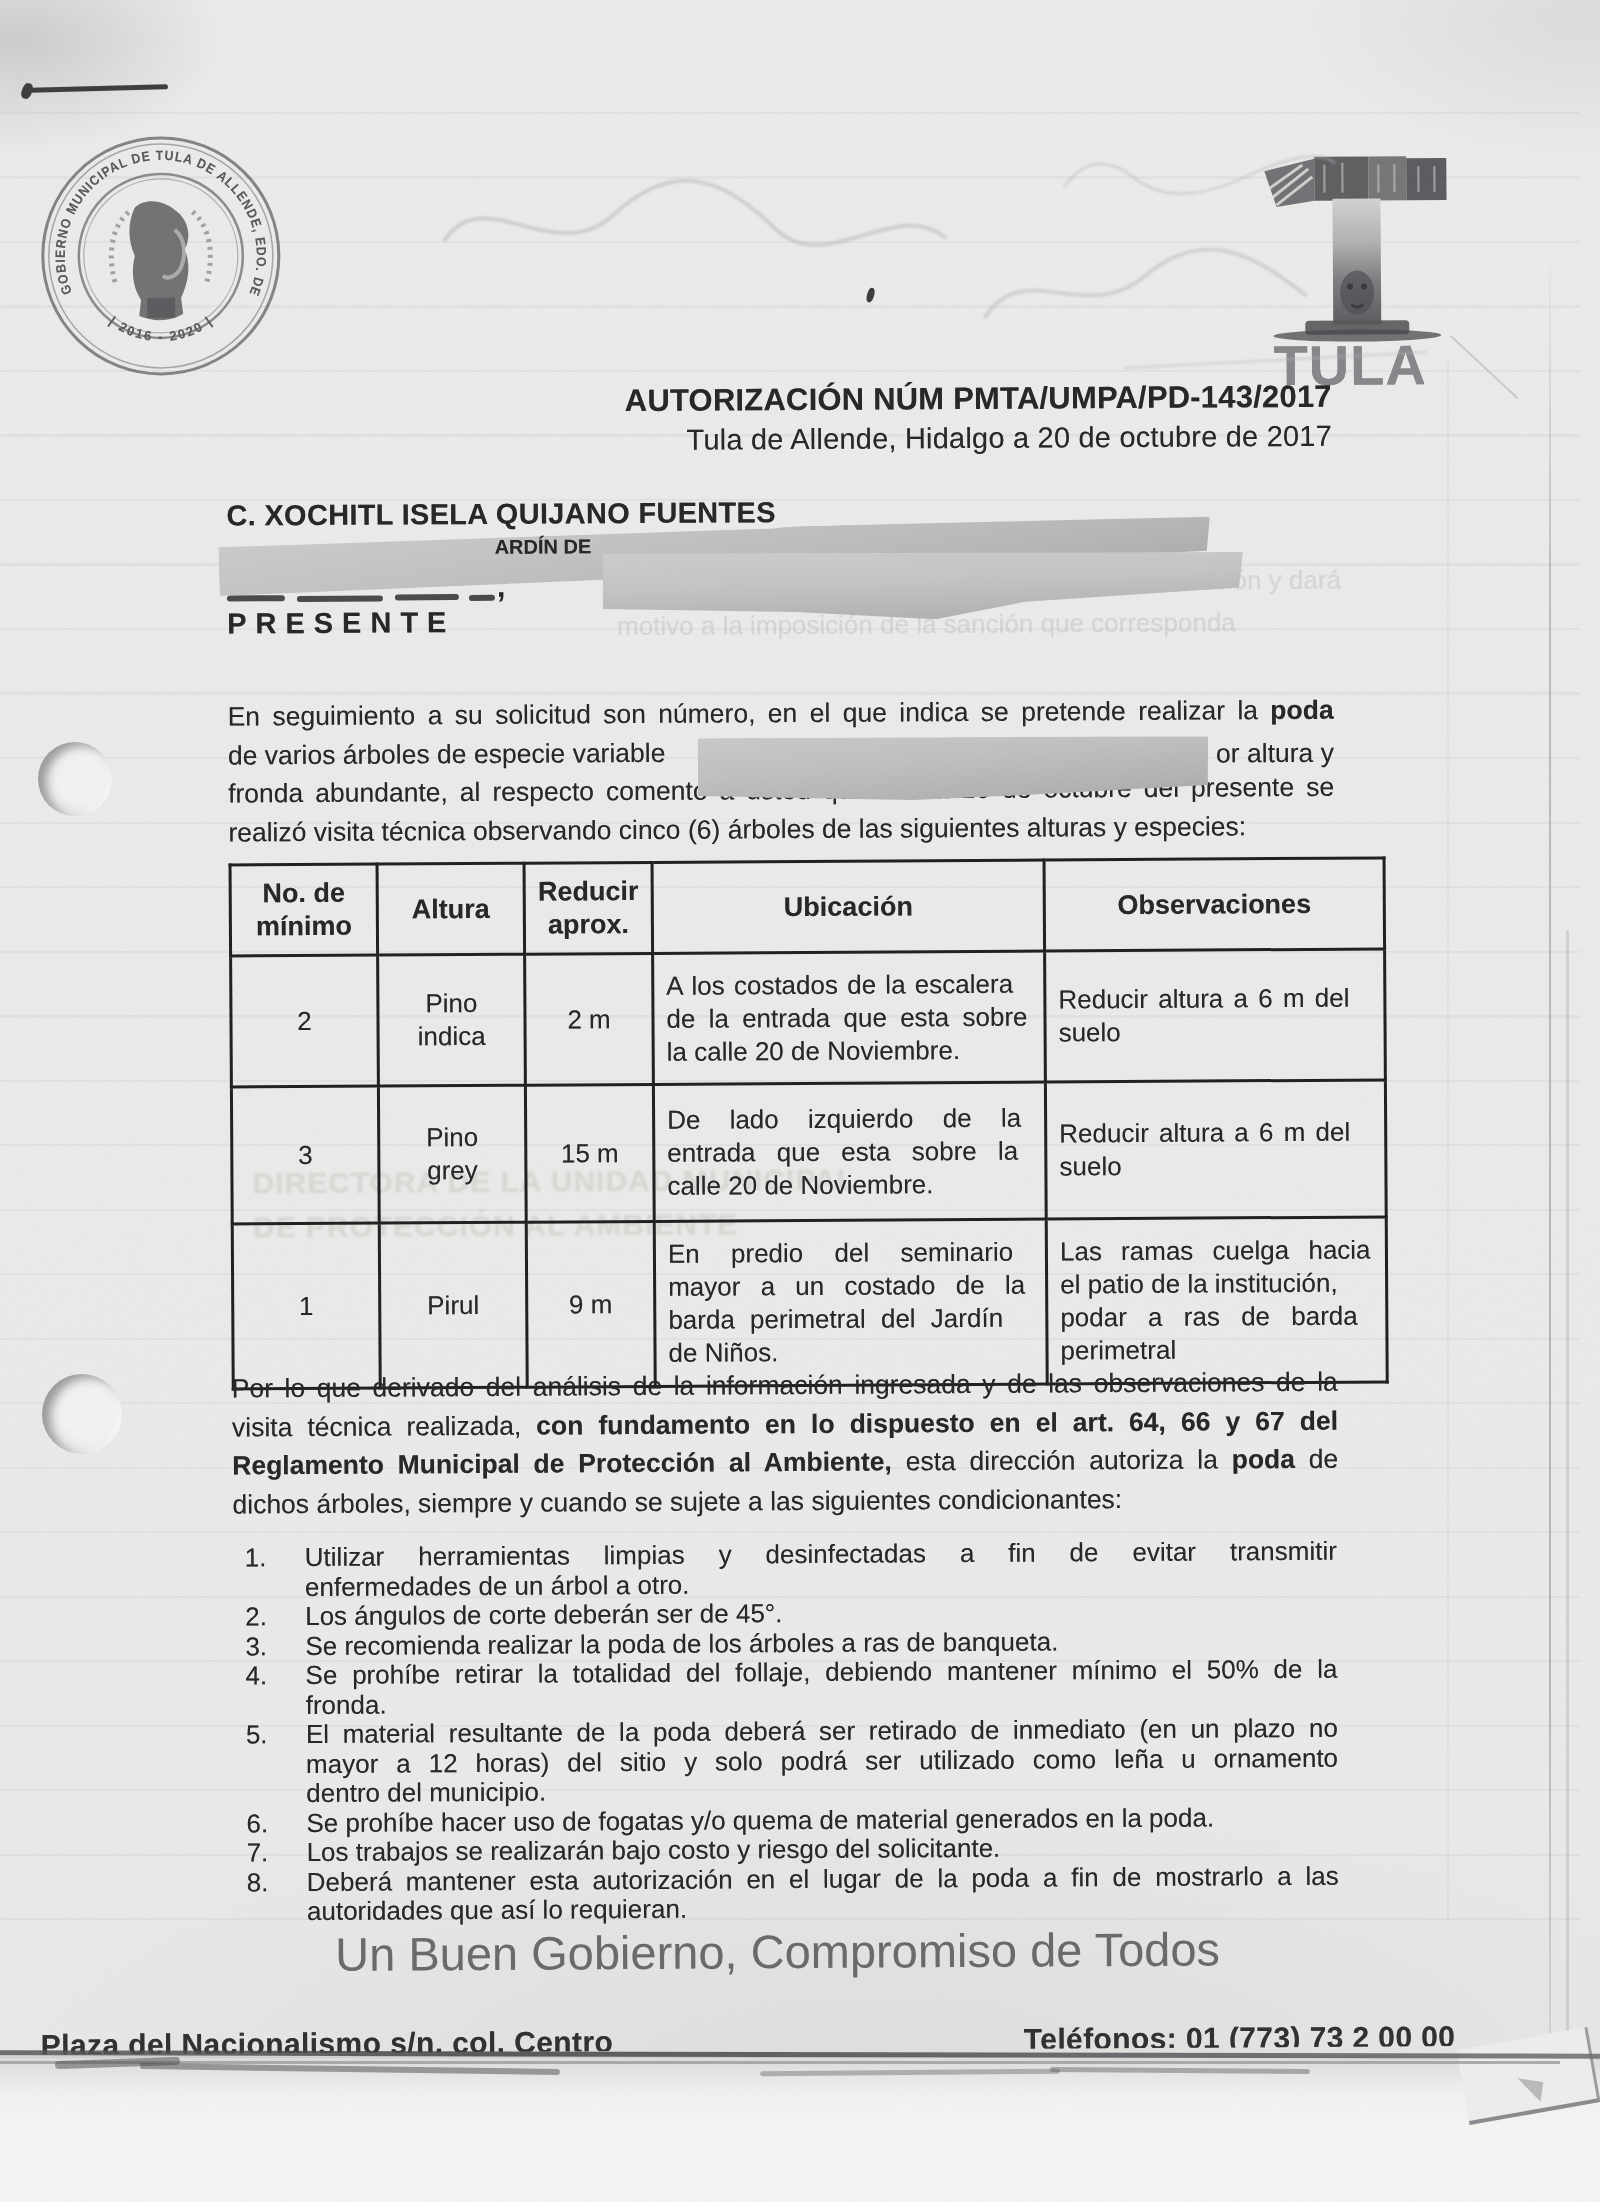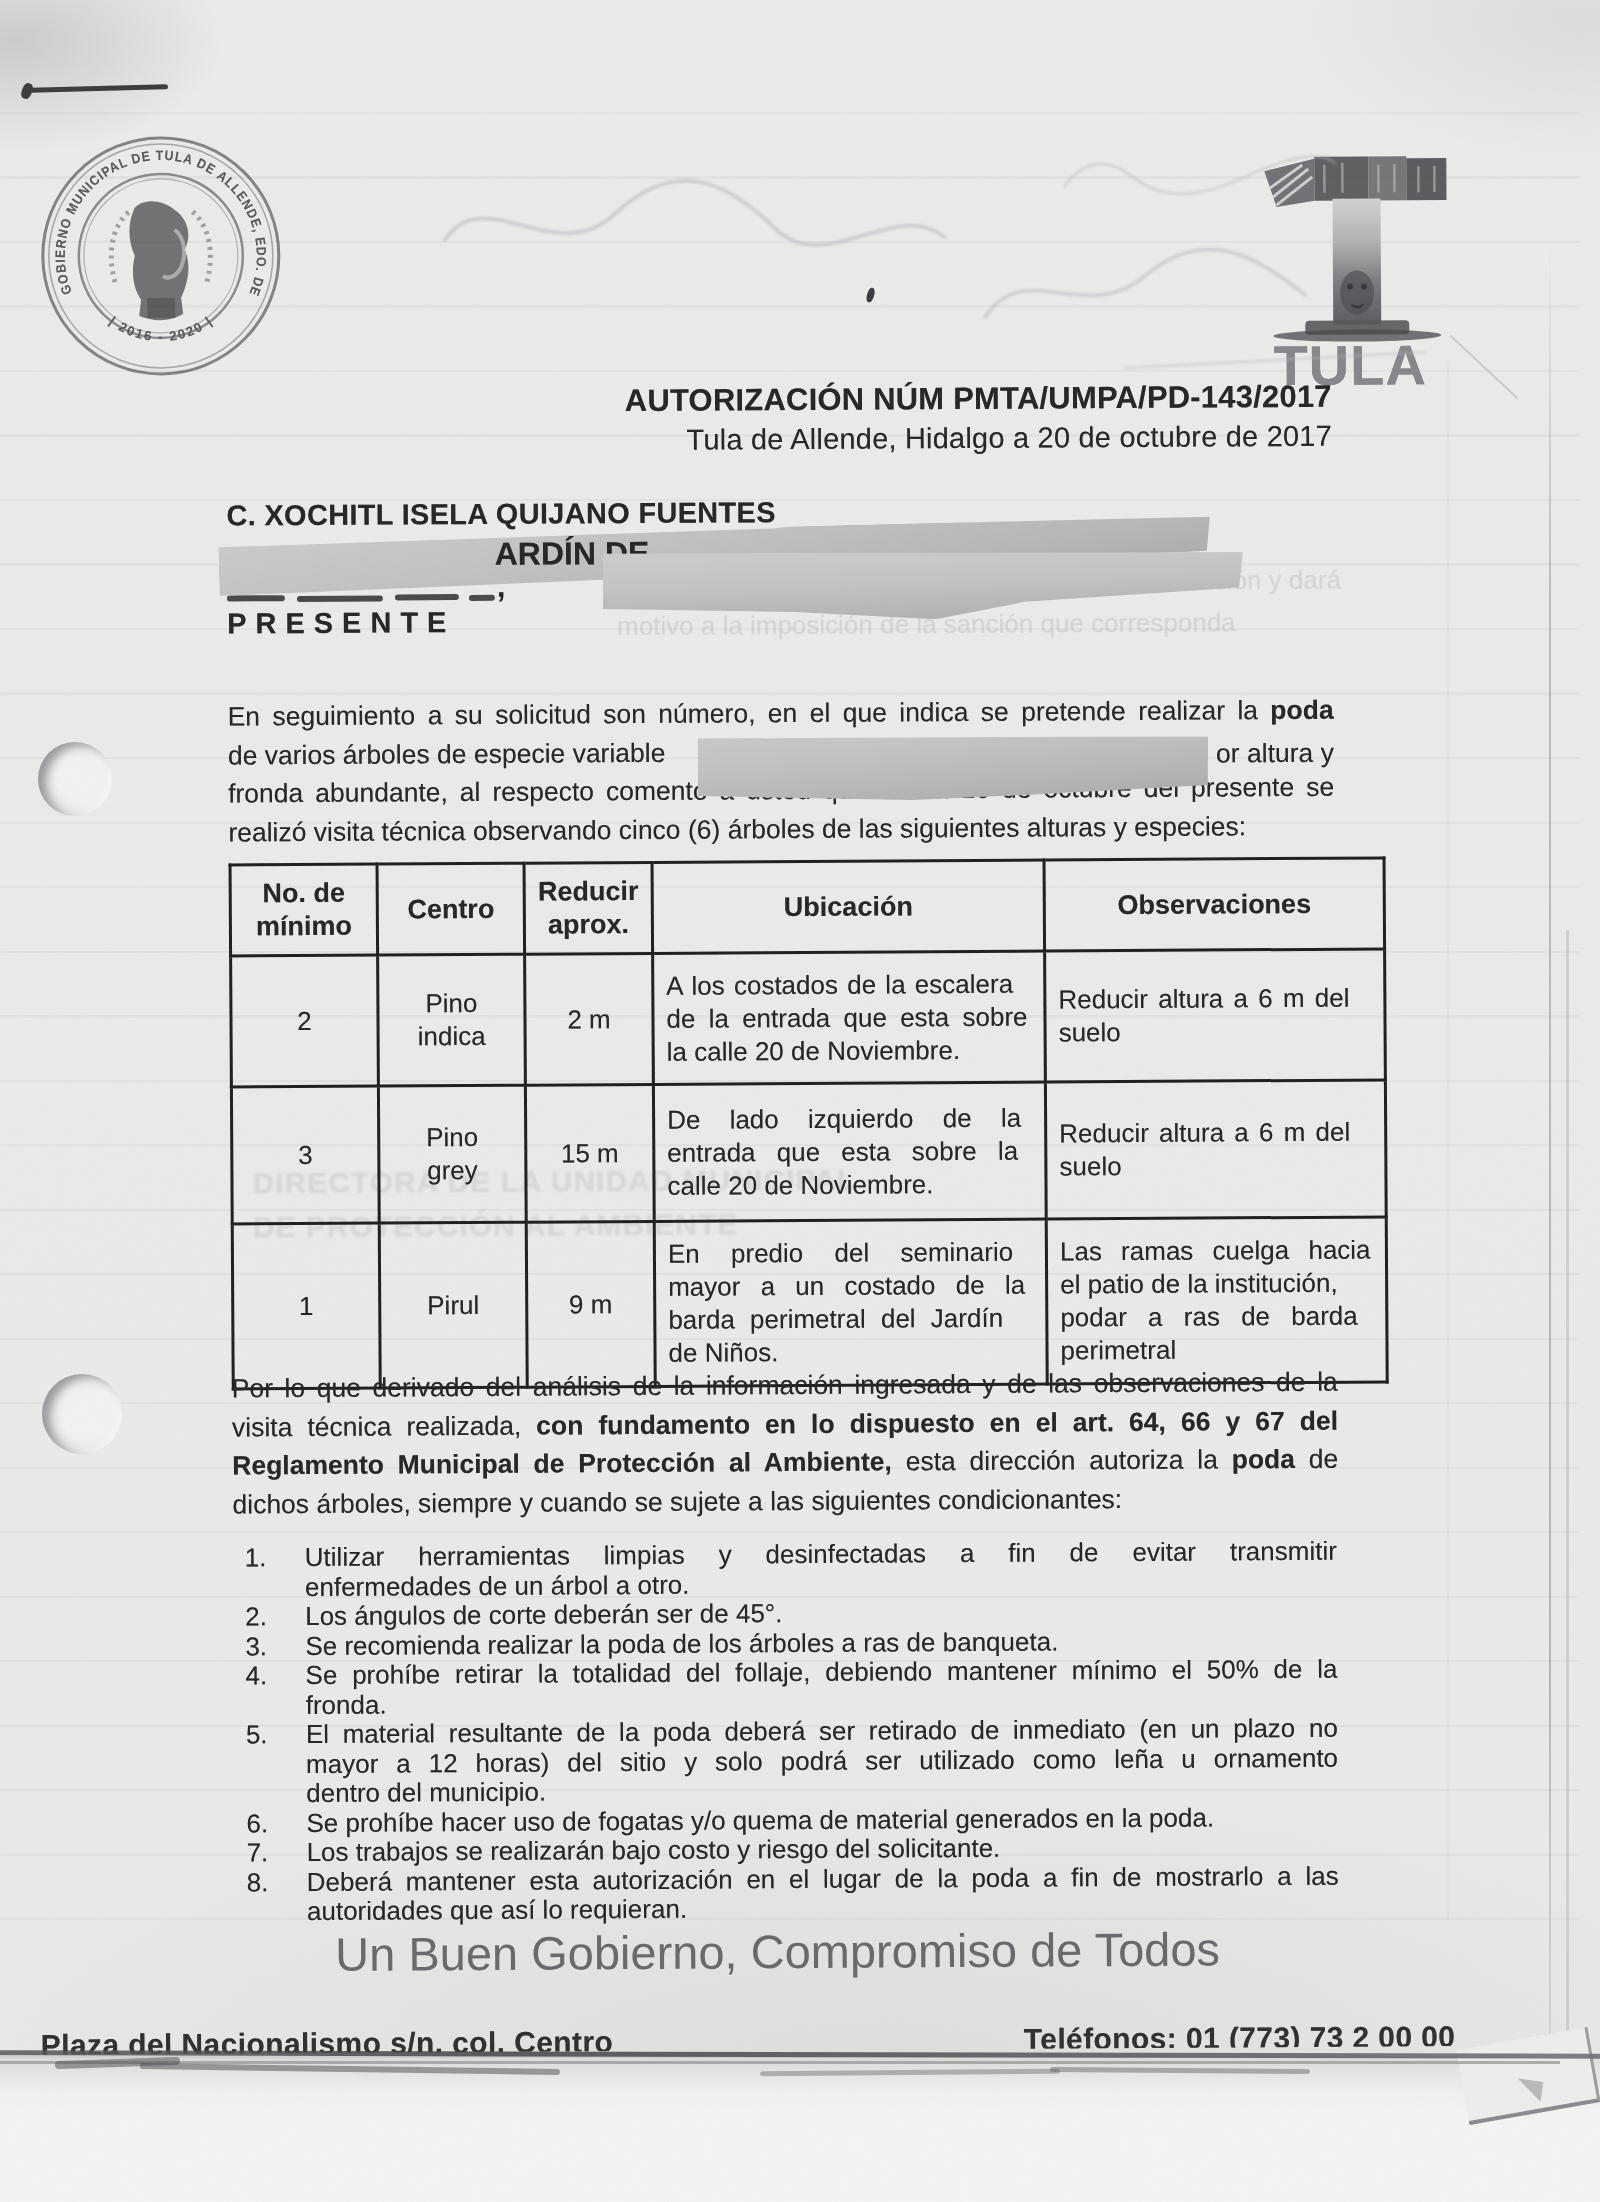--- a/index.html
+++ b/index.html
@@ -17,21 +17,21 @@
   .content{position:absolute;inset:0;transform:rotate(-0.35deg);text-shadow:0 0 .4px rgba(36,36,36,.45);}
   .abs{position:absolute;}
   .b{font-weight:700;}
   
   .hdr{left:470px;top:382px;width:866px;text-align:right;}
   .hdr .l1{font-size:31px;font-weight:700;letter-spacing:.2px;}
   .hdr .l2{font-size:29px;margin-top:5px;letter-spacing:.2px;}
   .tick{left:872px;top:288px;width:7px;height:15px;background:#3a3a3e;border-radius:45%;transform:rotate(16deg);}
   
   .addr{left:230px;top:496px;font-size:29px;font-weight:700;letter-spacing:.3px;}
-  .frag{left:498px;top:534px;font-size:32px;font-weight:700;z-index:6;}
+  .frag{left:498px;top:534px;font-size:20px;font-weight:700;z-index:6;}
   .comma{left:500px;top:568px;font-size:30px;font-weight:700;z-index:7;}
   .salut{left:230px;top:604px;font-size:29px;font-weight:700;letter-spacing:9px;}
   
   .bar{position:absolute;background:linear-gradient(172deg,#cbccca 0%,#c1c2c0 38%,#b6b7b5 72%,#a9aaa8 100%);}
   .barA{left:222px;top:528px;width:992px;height:54px;transform:rotate(-1.2deg);z-index:5;
         clip-path:polygon(0 10%,56% 3%,58% 0,100% 3%,99.6% 66%,58% 84%,0 100%);}
   .barB{left:606px;top:552px;width:640px;height:68px;transform:rotate(.5deg);z-index:8;
         clip-path:polygon(0 5%,100% 0,99.4% 52%,66% 74%,52% 100%,30% 90%,0 86%);
         background:linear-gradient(178deg,#cdcecc 0%,#c3c4c2 45%,#b2b3b1 85%,#a5a6a4 100%);}
   .barC{left:700px;top:737px;width:510px;height:64px;transform:rotate(.4deg);z-index:8;
@@ -216,21 +216,21 @@
         <colgroup>
             <col style="width:147px">
             <col style="width:147px">
             <col style="width:128px">
             <col style="width:392px">
             <col style="width:340px">
           </colgroup>
         <tbody>
             <tr class="hrow">
           <th>No. de mínimo</th>
-          <th>Centro</th>
+          <th>Altura</th>
           <th>Reducir aprox.</th>
           <th>Ubicación</th>
           <th>Observaciones</th>
         </tr>
         <tr class="r1">
           <td class="cc">2</td>
           <td class="cc">
             <div>Pino</div>
                 <div>indica</div>
           </td>

